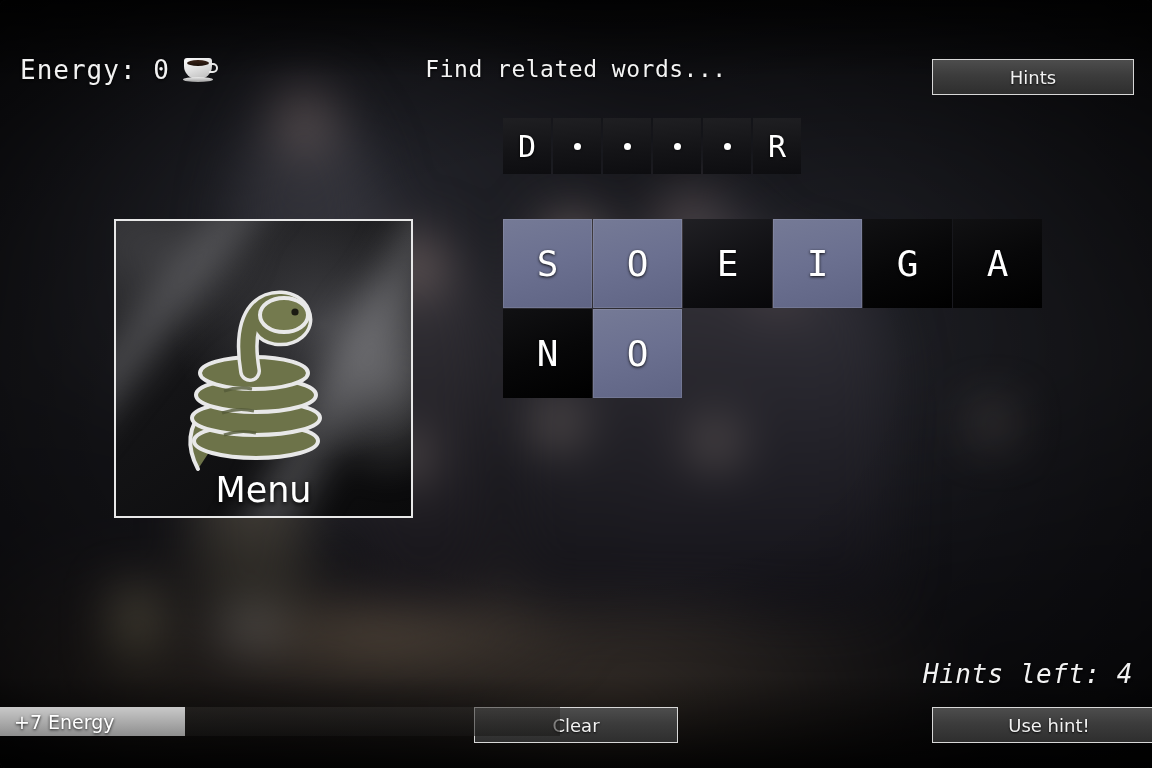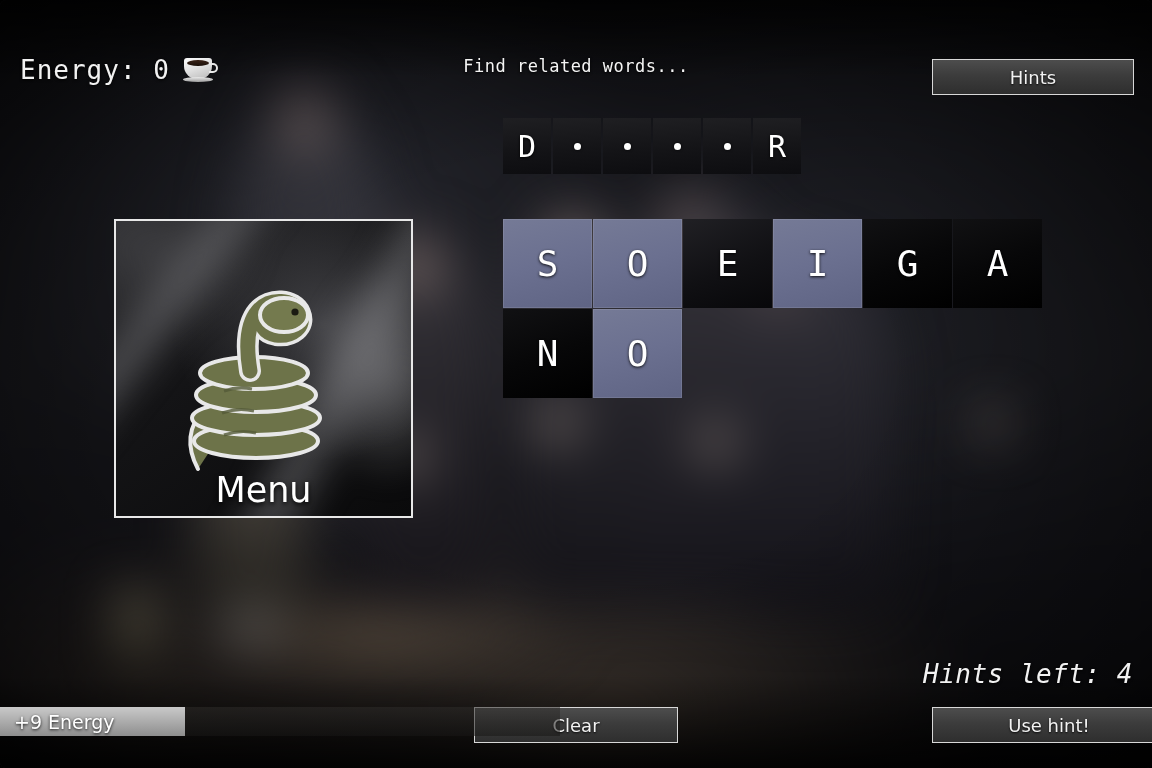--- a/index.html
+++ b/index.html
@@ -63,21 +63,21 @@
     border-radius:0 7px 7px 0;
   }
   .cup .saucer {
     position:absolute; left:-1px; top:19px; width:30px; height:5px;
     background:linear-gradient(180deg,#e9e9e9,#9d9d9d);
     border-radius:50%;
   }
 
   #prompt {
     position:absolute; left:0; right:0; top:56px;
-    text-align:center; font-size:17px; color:#f4f4f4;
+    text-align:center; font-size:23px; color:#f4f4f4;
     letter-spacing:.5px; text-shadow:0 1px 3px #000;
   }
 
   
   .gbtn {
     position:absolute;
     border:1px solid #d8d8d8;
     background:linear-gradient(180deg,#4d4d4d 0%,#3c3c3c 45%,#2e2e2e 100%);
     color:#f2f2f2;
     font-family:"DejaVu Sans", sans-serif;
@@ -282,16 +282,16 @@
   <div class="gbtn" id="clear-button">
     <span>Clear</span>
   </div>
 
   <div class="gbtn" id="use-hint-button">
     <span>Use hint!</span>
   </div>
 
   <div id="energy-progress">
     <div class="fill" style="width: 33%;"></div>
-    <div class="plabel">+9 Energy</div>
+    <div class="plabel">+7 Energy</div>
   </div>
 
 </div>
 
 </body></html>

